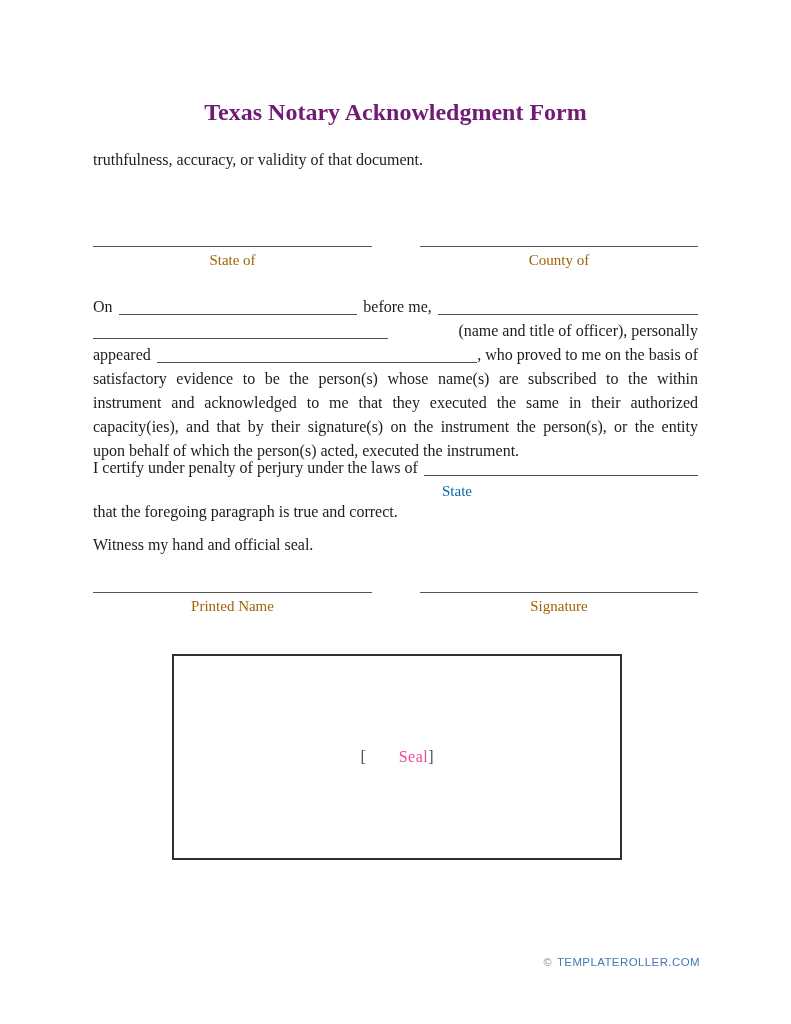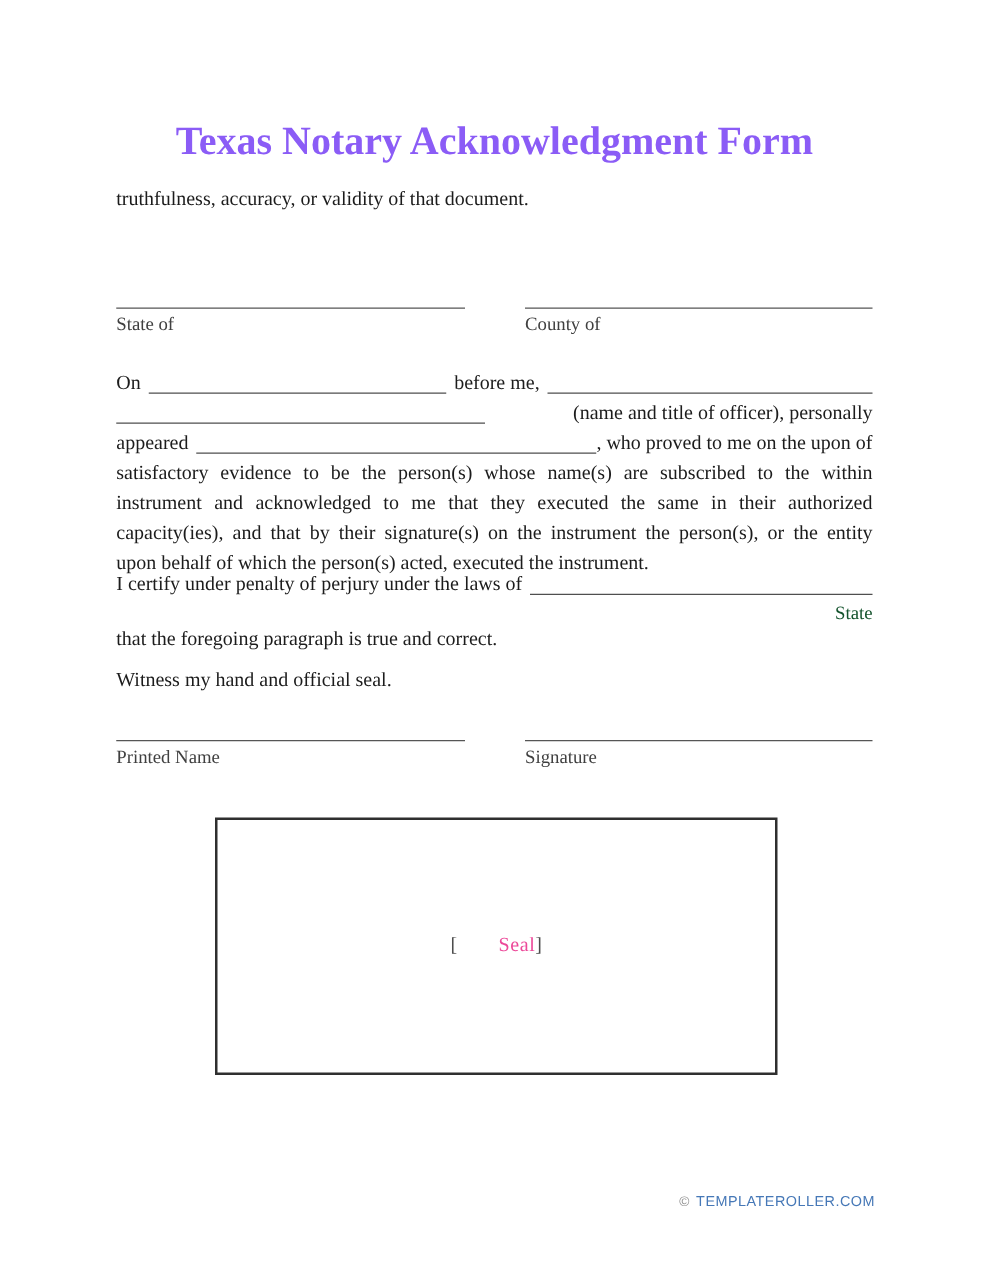--- a/index.html
+++ b/index.html
@@ -13,24 +13,24 @@
     font-family: "Liberation Serif", serif;
     color: #1c1c1c;
     overflow: hidden;
   }
   .title {
     position: absolute;
     top: 96px;
     left: 0;
     width: 791px;
     text-align: center;
-    font-size: 32px;
+    font-size: 24px;
     font-weight: bold;
     line-height: 32px;
-    color: #8b5cf6;
+    color: #701a75;
   }
   .content {
     position: absolute;
     left: 93px;
     top: 0;
     width: 605px;
     height: 1024px;
     font-size: 16px;
   }
   .sect { position: absolute; left: 0; width: 605px; }
@@ -63,30 +63,31 @@
   .blank.ml0 { margin-left: 0; }
   .blank.mr0 { margin-right: 0; }
 
   
   .cols { display: flex; justify-content: space-between; }
   .col-l { width: 279px; }
   .col-r { width: 278px; }
   .rule { height: 0; border-top: 1.5px solid #565656; }
   .rule-label {
     padding-top: 4px;
+    text-align: center;
     font-size: 15px;
     line-height: 18px;
-    color: #404040;
+    color: #a16207;
   }
   .small-label {
     position: absolute;
     font-size: 15px;
     line-height: 18px;
-    text-align: right;
-    color: #14532d;
+    text-align: left;
+    color: #0369a1;
   }
 
   .seal-box {
     position: absolute;
     left: 79px;
     top: 654px;
     width: 450px;
     height: 206px;
     border: 2px solid #2f2f2f;
     background: #ffffff;
@@ -143,21 +144,21 @@
         <span class="txt">before me,</span>
         <span class="blank grow2 mr0"></span>
       </div>
       <div class="fline spread">
         <span class="blank ml0" style="width:295px"></span>
         <span class="txt">(name and title of officer), personally</span>
       </div>
       <div class="fline">
         <span class="txt">appeared</span>
         <span class="blank grow1 mr0"></span>
-        <span class="txt">, who proved to me on the upon of</span>
+        <span class="txt">, who proved to me on the basis of</span>
       </div>
       <div class="jline">satisfactory evidence to be the person(s) whose name(s) are subscribed to the within</div>
       <div class="jline">instrument and acknowledged to me that they executed the same in their authorized</div>
       <div class="jline">capacity(ies), and that by their signature(s) on the instrument the person(s), or the entity</div>
       <div class="lline">upon behalf of which the person(s) acted, executed the instrument.</div>
     </div>
 
     <div class="sect" style="top:456px">
       <div class="fline">
         <span class="txt">I certify under penalty of perjury under the laws of</span>

